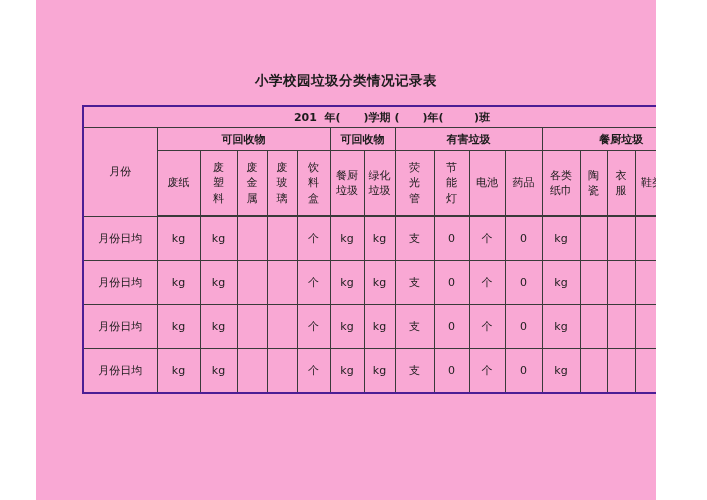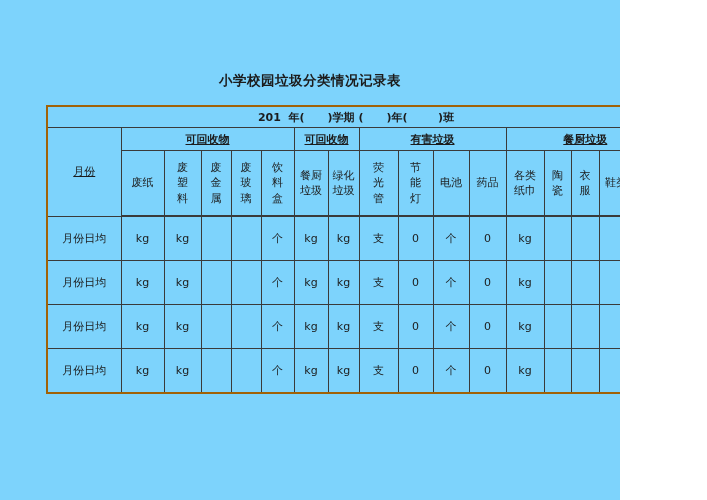--- a/index.html
+++ b/index.html
@@ -1,53 +1,54 @@
 <!DOCTYPE html>
 <html><head>
 <meta charset="utf-8">
 <style>
   html, body { margin: 0; padding: 0; background: #ffffff; }
   .page {
     position: relative;
     width: 620px;
     height: 500px;
-    background: #7dd3fc;
+    background: #f9a8d4;
     font-family: "DejaVu Sans", sans-serif;
     color: #1c1c1c;
     overflow: hidden;
+    margin-left: 36px;
   }
   .doc-title {
     position: absolute;
     top: 72px;
     left: 0;
     width: 100%;
     text-align: center;
     font-size: 13.5px;
     font-weight: bold;
     letter-spacing: 0.5px;
   }
   table.record-table {
     position: absolute;
     left: 46px;
     top: 105px;
     width: 618px;
     border-collapse: collapse;
     table-layout: fixed;
-    border: 2px solid #a16207;
+    border: 2px solid #4c1d95;
   }
   table.record-table td {
     border: 1px solid #3a3a3a;
     padding: 0;
     text-align: center;
     vertical-align: middle;
     font-size: 11px;
     overflow: hidden;
   }
   tr.r-term td { height: 20px; }
-  tr.r-group td { height: 22px; text-decoration: underline; }
+  tr.r-group td { height: 22px; }
   tr.r-sub td { height: 64px; border-bottom-width: 2px; }
   tr.r-data td { height: 43px; }
 
   td.term-cell {
     font-weight: bold;
     white-space: pre;
     padding-right: 50px;
   }
   td.month-cell {
     font-weight: normal;

